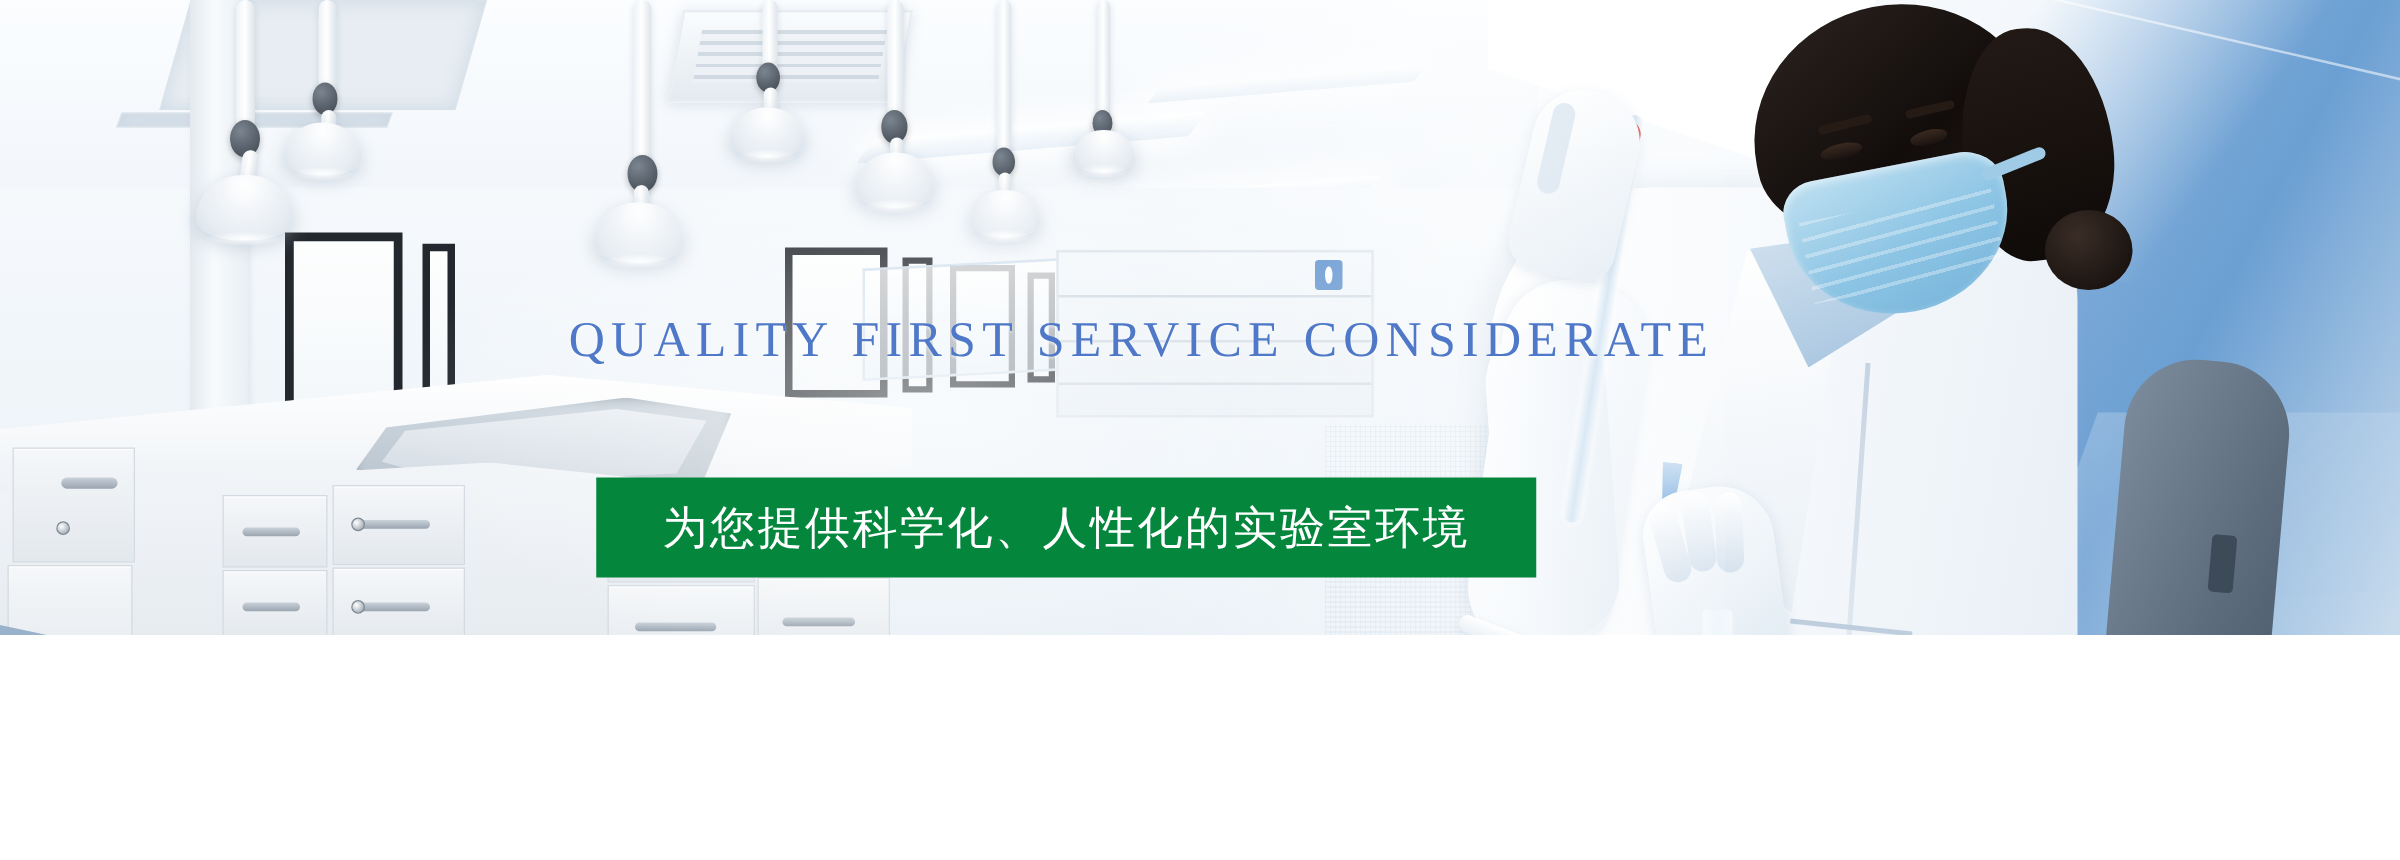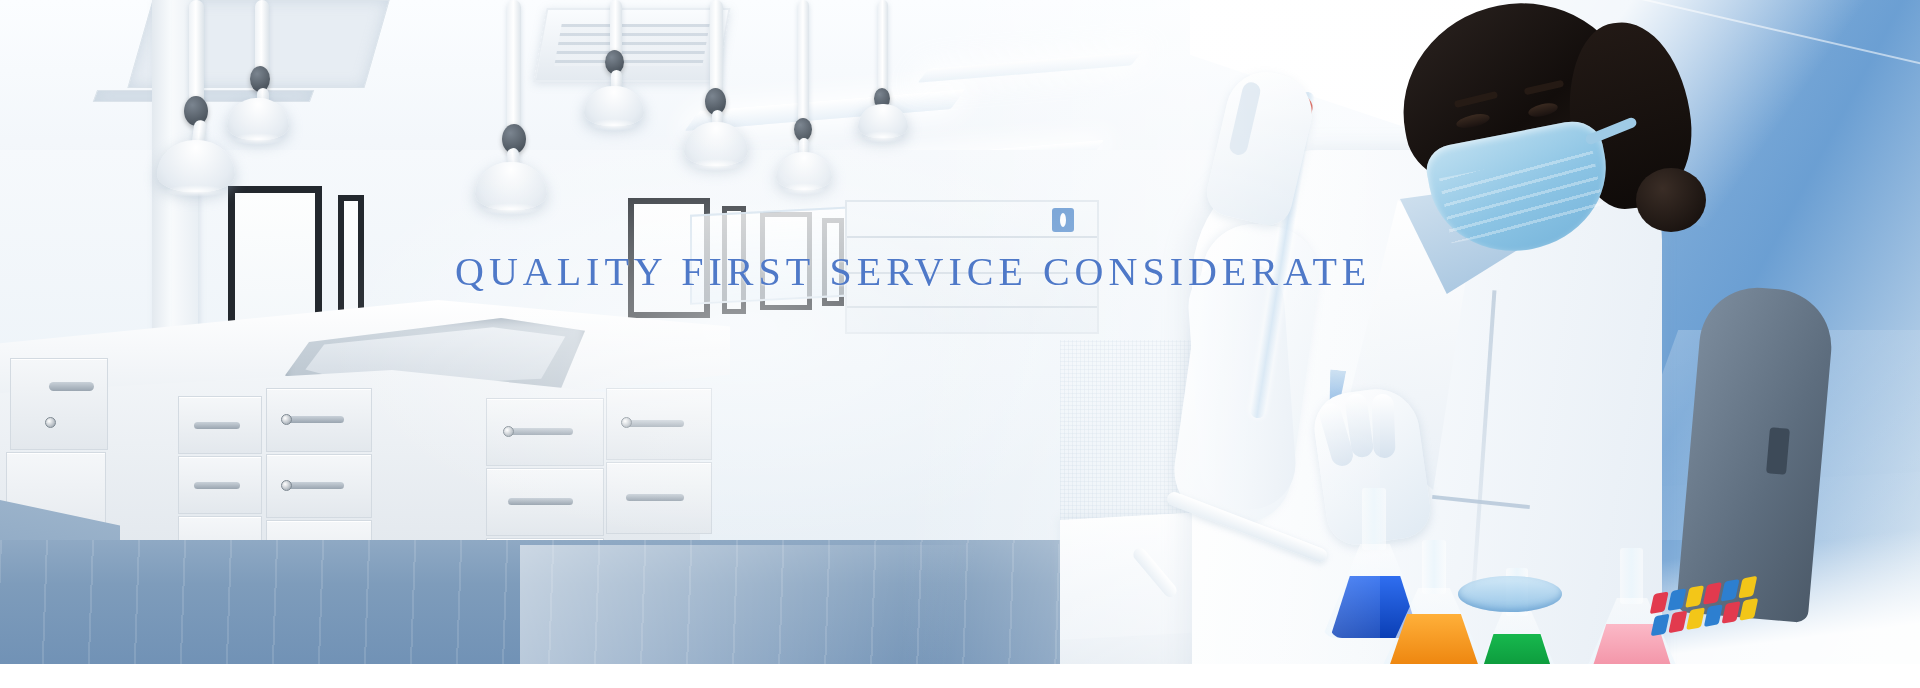--- a/index.html
+++ b/index.html
@@ -1,20 +1,20 @@
 <!DOCTYPE html>
 <html><head>
 <meta charset="utf-8">
 <style>
   html,body{margin:0;padding:0;background:#fff;}
   body{font-family:"Liberation Sans","DejaVu Sans",sans-serif;}
 
   #banner{
     position:relative;
-    width:1920px;height:664px;
+    width:1920px;height:508px;
     overflow:hidden;
     background:#86efac;
   }
 
   
   .photo{position:absolute;inset:0;overflow:hidden;}
 
   
   .ceiling{
     position:absolute;left:0;top:0;width:1260px;height:235px;
@@ -688,15 +688,18 @@
 
     <div class="haze"></div>
     <div class="haze2"></div>
   </div>
 
   <div class="textblock">
 
     <div class="eyebrow">QUALITY FIRST SERVICE CONSIDERATE</div>
 
 
+    <div class="greenbar">
+      <span>为您提供科学化、人性化的实验室环境</span>
+    </div>
 
   </div>
 </div>
 
 </body></html>

